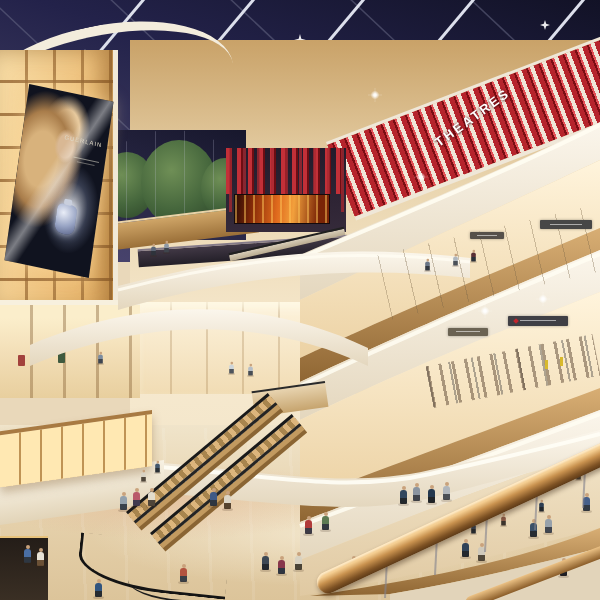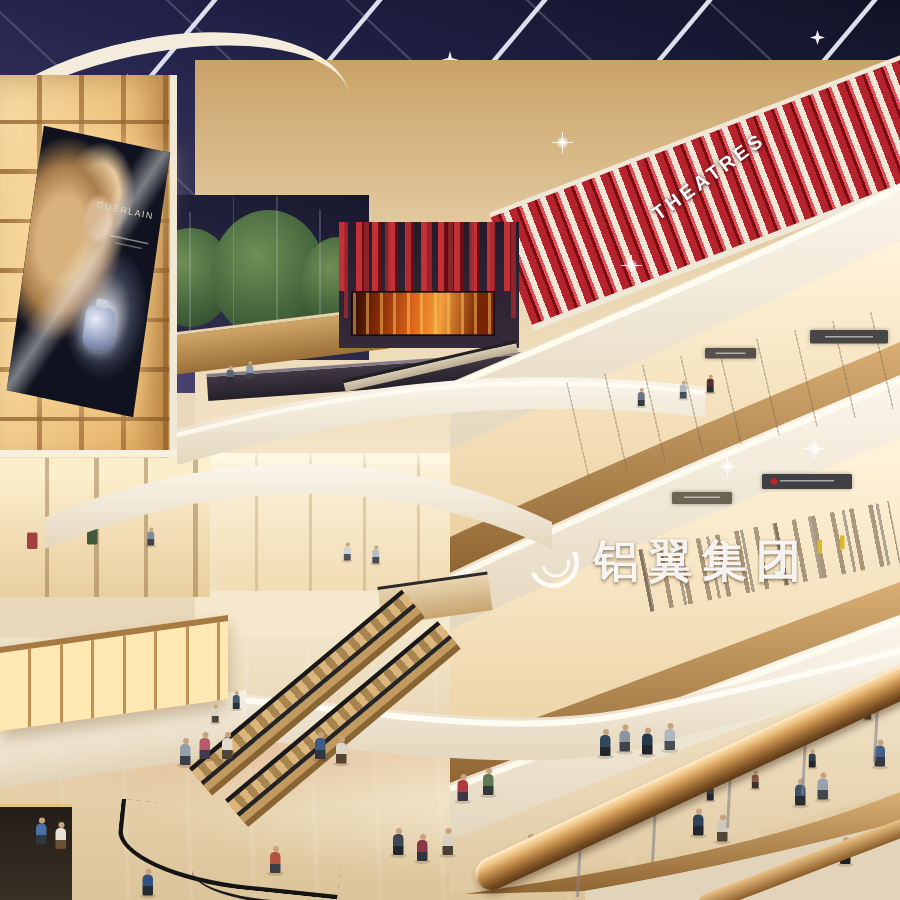--- a/index.html
+++ b/index.html
@@ -331,25 +331,20 @@
   <i class="pp s" style="left:424px;top:259px;--a:#6a7686;--b:#343a42;"></i>
   <i class="pp s" style="left:452px;top:254px;--a:#aeb6be;--b:#4a5058;"></i>
   <i class="pp s" style="left:470px;top:250px;--a:#5a2f35;--b:#2b3038;"></i>
   <i class="pp s" style="left:140px;top:470px;--a:#d8d2c4;--b:#4f463a;"></i>
   <i class="pp s" style="left:154px;top:461px;--a:#44586e;--b:#2a3036;"></i>
   <i class="pp s" style="left:470px;top:522px;--a:#3c4c60;--b:#262c32;"></i>
   <i class="pp s" style="left:500px;top:514px;--a:#8a5a46;--b:#3c342c;"></i>
   <i class="pp s" style="left:538px;top:500px;--a:#2e3e52;--b:#22262c;"></i>
   <i class="pp s" style="left:575px;top:468px;--a:#c8c2b4;--b:#4c453a;"></i>
 
-  <div class="wm">
-    <i class="wmswirl"></i>
-    <i class="wmswirl2"></i>
-    <span class="wmtext">铝翼集团</span>
-  </div>
 
   <i class="gpost" style="left:385px;top:560px;"></i>
   <i class="gpost" style="left:435px;top:537px;"></i>
   <i class="gpost" style="left:485px;top:514px;"></i>
   <i class="gpost" style="left:535px;top:492px;"></i>
   <i class="gpost" style="left:583px;top:470px;"></i>
   <div class="fgrail"></div>
   <div class="fgrail2"></div>
 
 </div>

